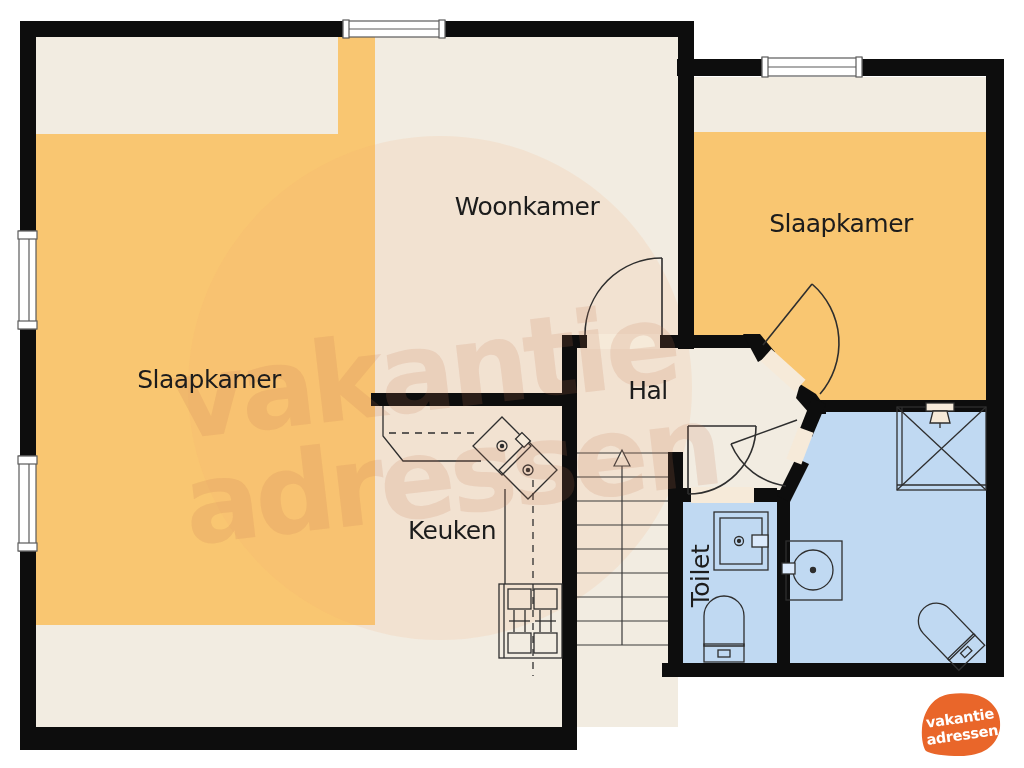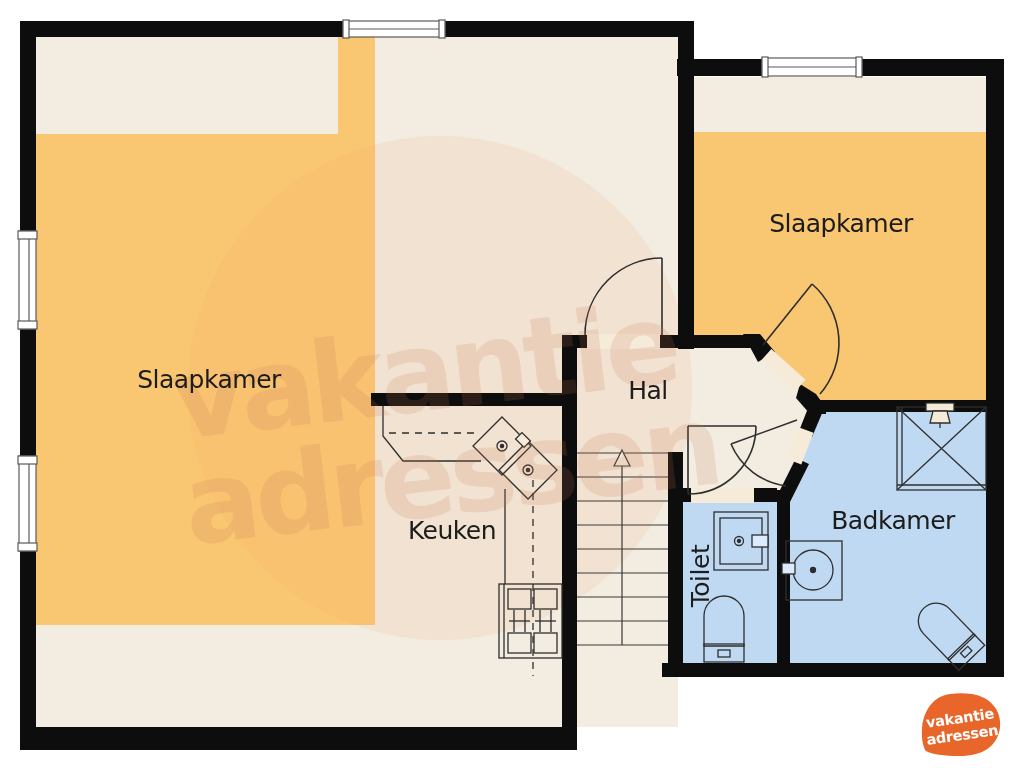--- a/index.html
+++ b/index.html
@@ -206,19 +206,19 @@
       <text x="961" y="740">adressen</text>
     </g>
   </g>
 </svg>
 
   <div id="watermark">
     <div>vakantie</div>
     <div>adressen</div>
   </div>
 
+  <div class="room-label" style="left:527px;top:206px;">Woonkamer</div>
   <div class="room-label" style="left:209px;top:379px;">Slaapkamer</div>
   <div class="room-label" style="left:841px;top:223px;">Slaapkamer</div>
   <div class="room-label" style="left:648px;top:390px;">Hal</div>
   <div class="room-label" style="left:452px;top:530px;">Keuken</div>
   <div class="room-label vertical" style="left:700px;top:576px;">Toilet</div>
-  <div class="room-label" style="left:893px;top:520px;">Badkamer</div>
 </div>
 
 </body></html>

